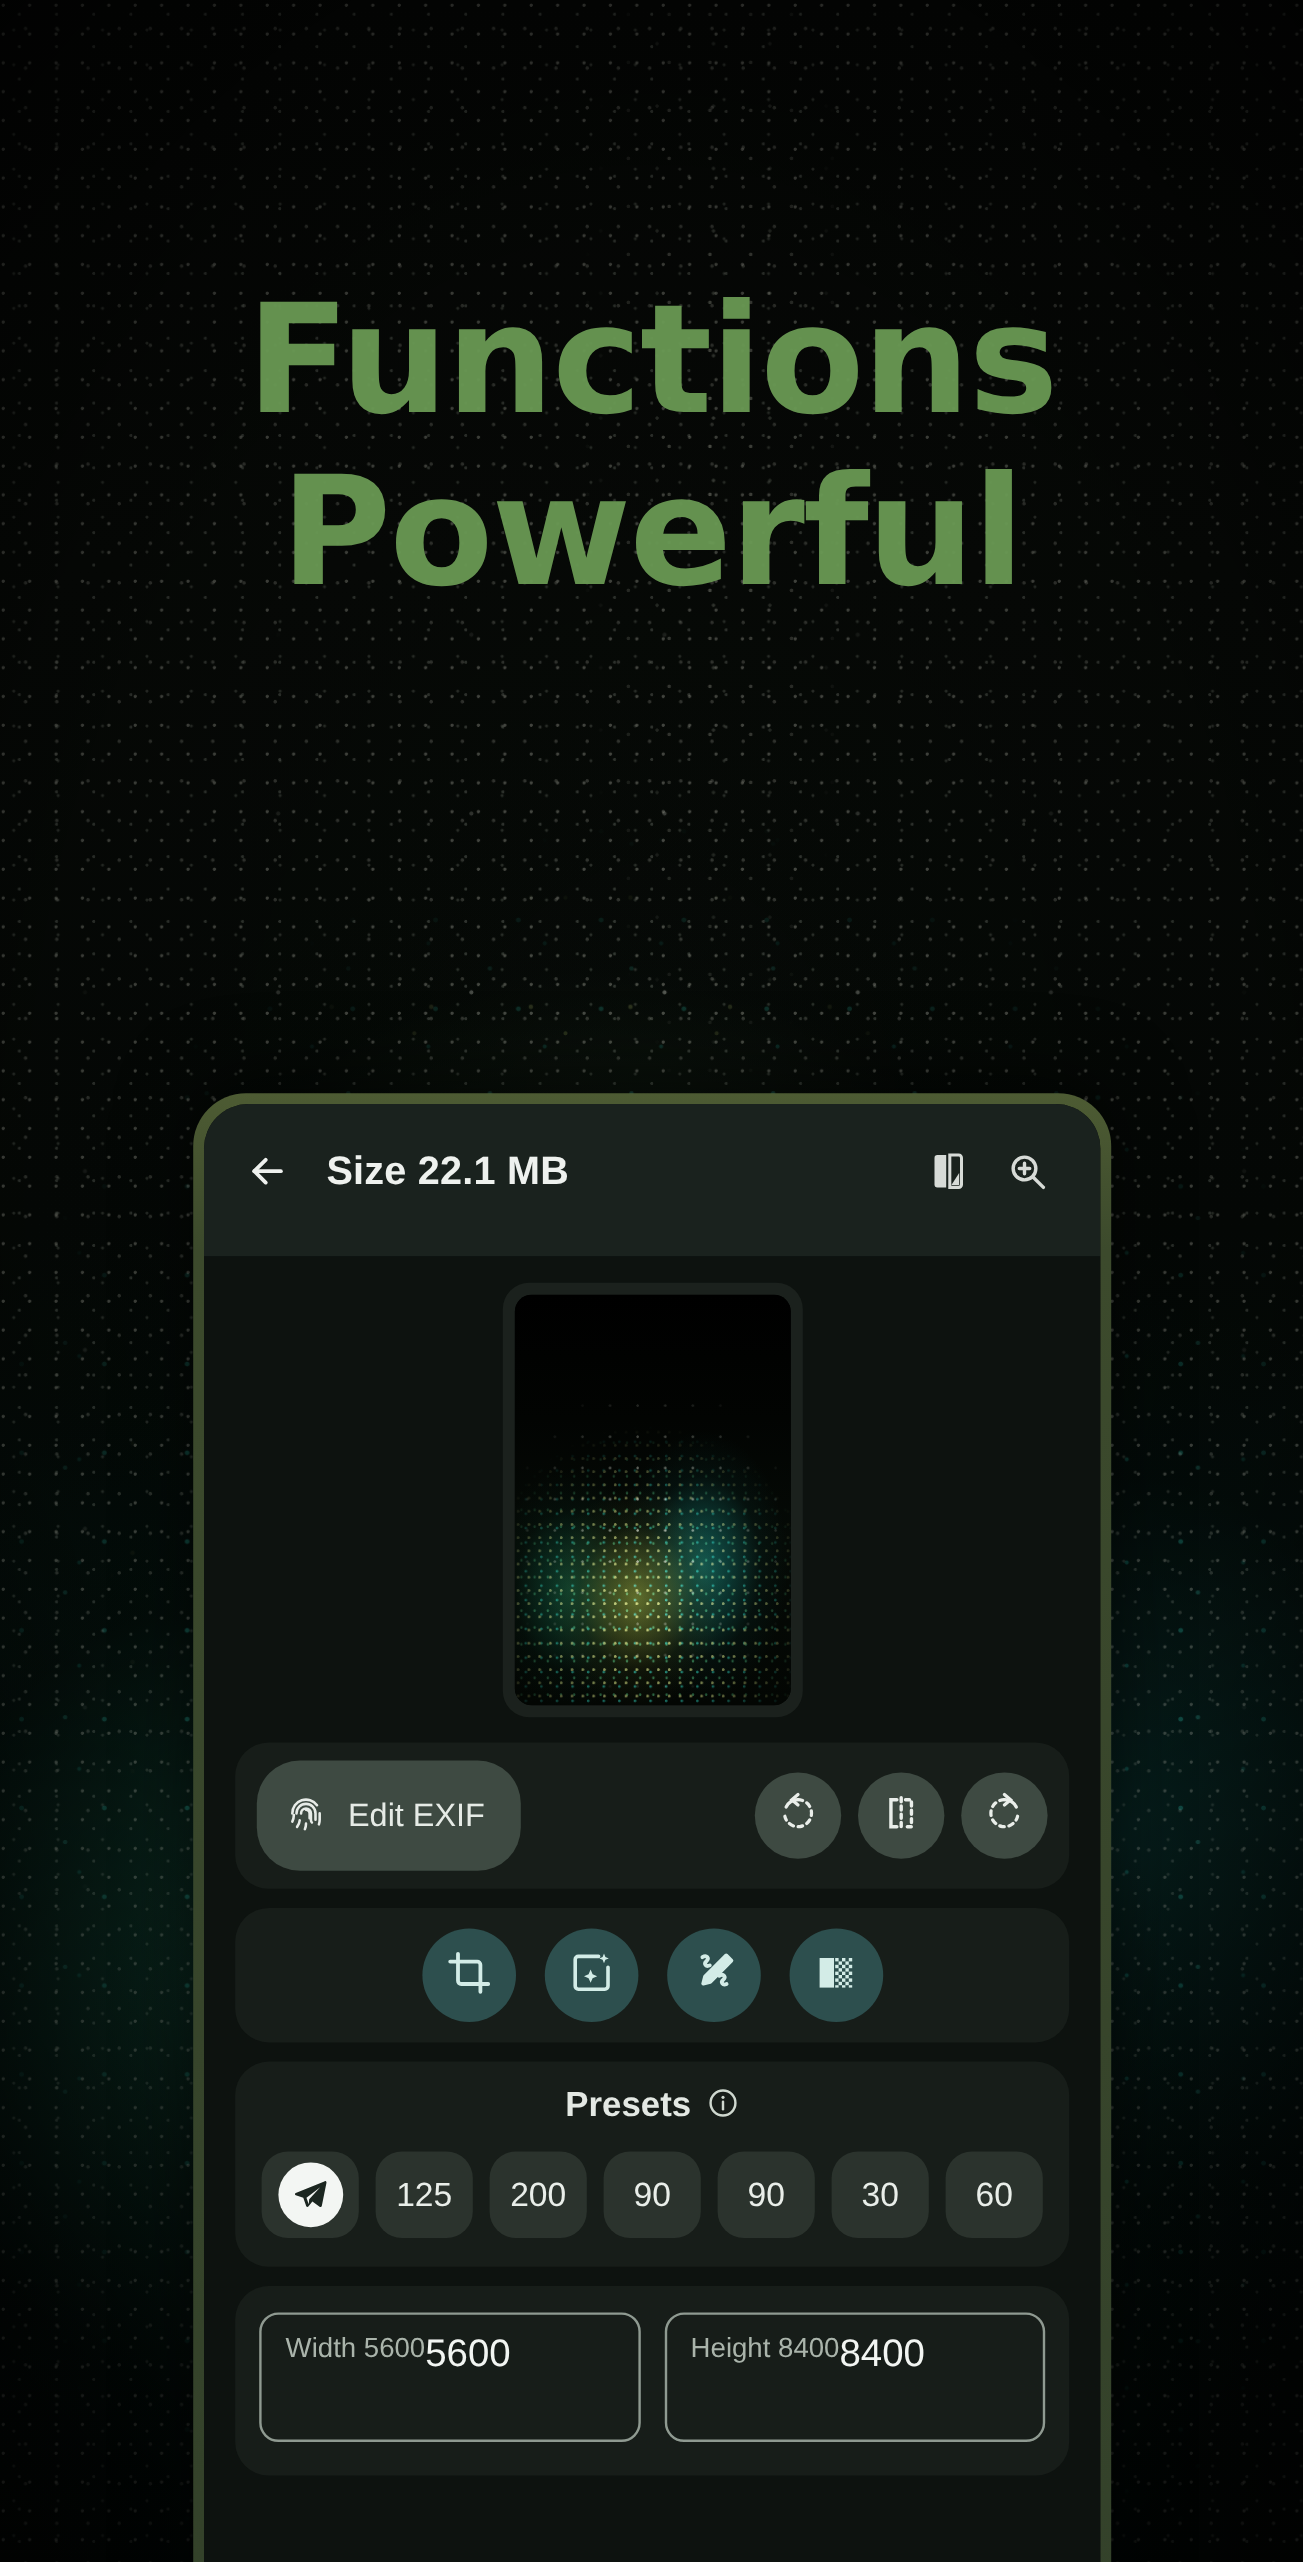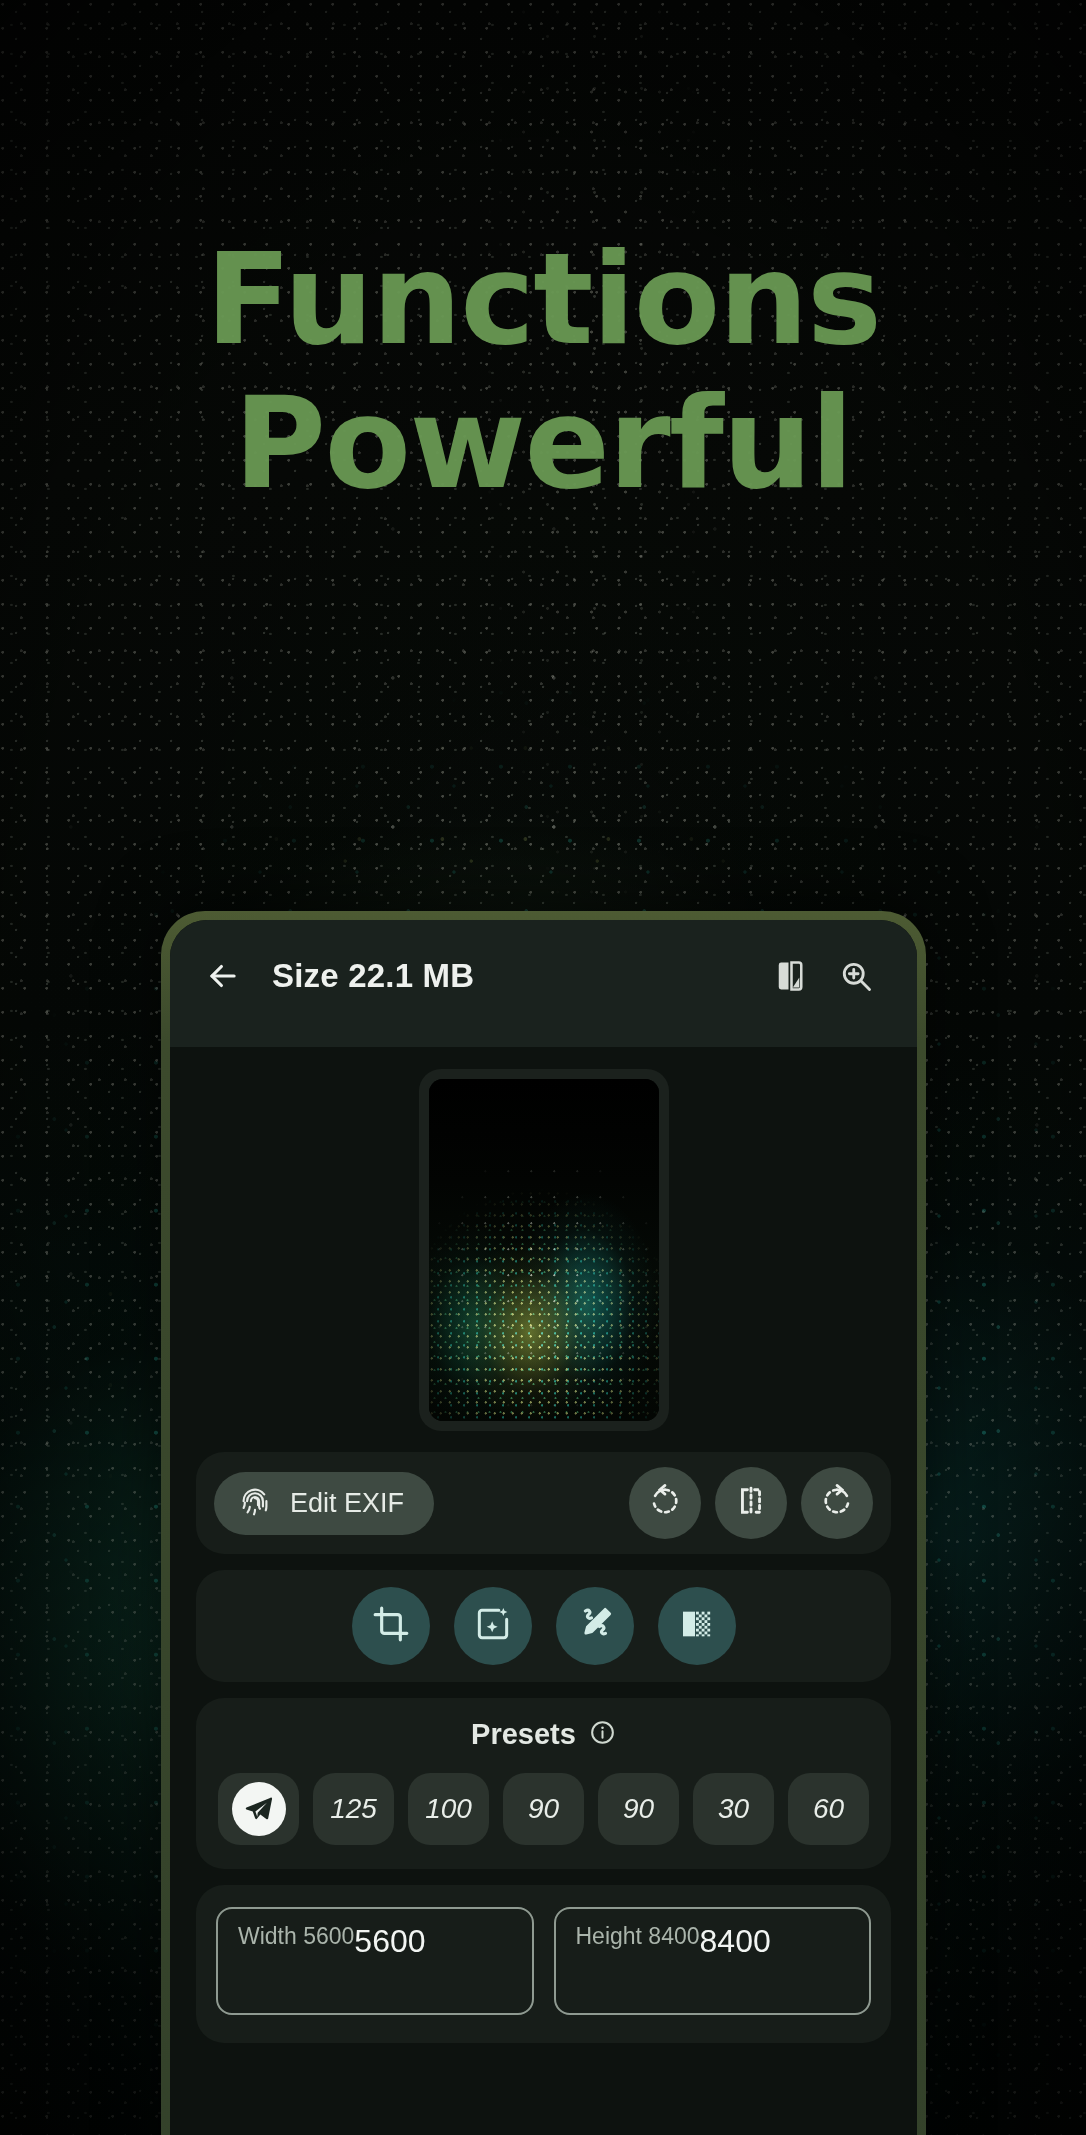--- a/index.html
+++ b/index.html
@@ -200,21 +200,21 @@
   #exif-row {
     display:flex; align-items:center;
     padding:15px 18px;
     gap:14px;
   }
   #exif-chip {
     display:flex; align-items:center; gap:16px;
     background:#3e4a42;
     border-radius:36px;
     padding:0 30px 0 22px;
-    height:63px;
+    height:92px;
     flex:0 0 auto;
   }
   #exif-chip .lbl { font-size:27px; color:#e6ebe6; font-weight:400; }
   .round-btn {
     width:72px; height:72px; border-radius:50%;
     background:#3e4a42;
     display:flex; align-items:center; justify-content:center;
     flex:0 0 auto;
   }
   #exif-actions { display:flex; gap:14px; margin-left:auto; }
@@ -230,21 +230,21 @@
     display:flex; align-items:center; justify-content:center;
   }
 
   
   #presets-panel { padding:20px 22px 24px 22px; }
   #presets-head {
     display:flex; align-items:center; justify-content:center; gap:13px;
     margin-bottom:22px;
   }
   #presets-title { font-size:29px; color:#e3e8e3; font-weight:700; }
-  #presets-list { display:flex; gap:14px; justify-content:space-between;font-style:italic; }
+  #presets-list { display:flex; gap:14px; justify-content:space-between; }
   .preset-chip {
     flex:1 1 0; height:72px;
     border-radius:22px;
     background:#2b332d;
     display:flex; align-items:center; justify-content:center;
     font-size:28px; color:#e9eee9;
   }
   #preset-send {
     width:54px; height:54px; border-radius:50%;
     background:#f3f6f3;
@@ -453,21 +453,21 @@
           </div>
           <div id="presets-list">
             <div class="preset-chip">
               <span id="preset-send">
                 <svg width="32" height="32" viewBox="0 0 24 24">
                   <path d="M21.2 3.4 L2.6 10.9 c-.7.3-.7 1.2 0 1.4 l4.7 1.5 1.8 5.2 c.2.7 1.1.8 1.5.2 l2.4-3 4.5 3.3 c.5.4 1.3.1 1.4-.6 l2.9-14.5 c.1-.7-.6-1.2-1.2-.9 Z M9.3 13.9 l8.6-6.6 -6.9 7.5 -.3 3.1 Z" fill="#1b2620"></path>
                 </svg>
               </span>
             </div>
             <div class="preset-chip">125</div>
-            <div class="preset-chip">100</div>
+            <div class="preset-chip">200</div>
             <div class="preset-chip">90</div>
             <div class="preset-chip">90</div>
             <div class="preset-chip">30</div>
             <div class="preset-chip">60</div>
           </div>
         </div>
 
         <div class="panel" id="size-panel">
           <div id="size-fields">
             <div class="field">

